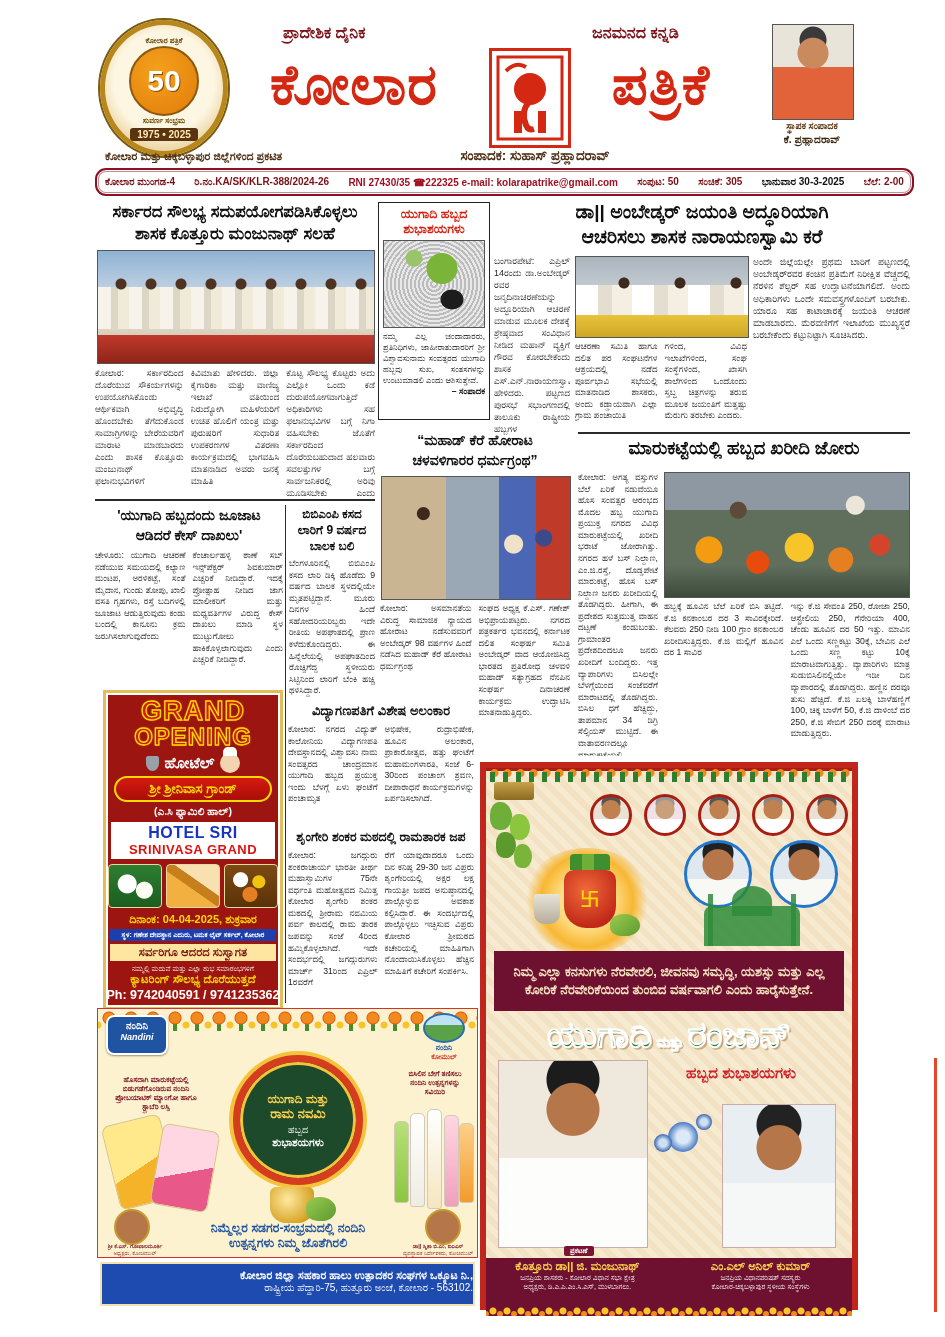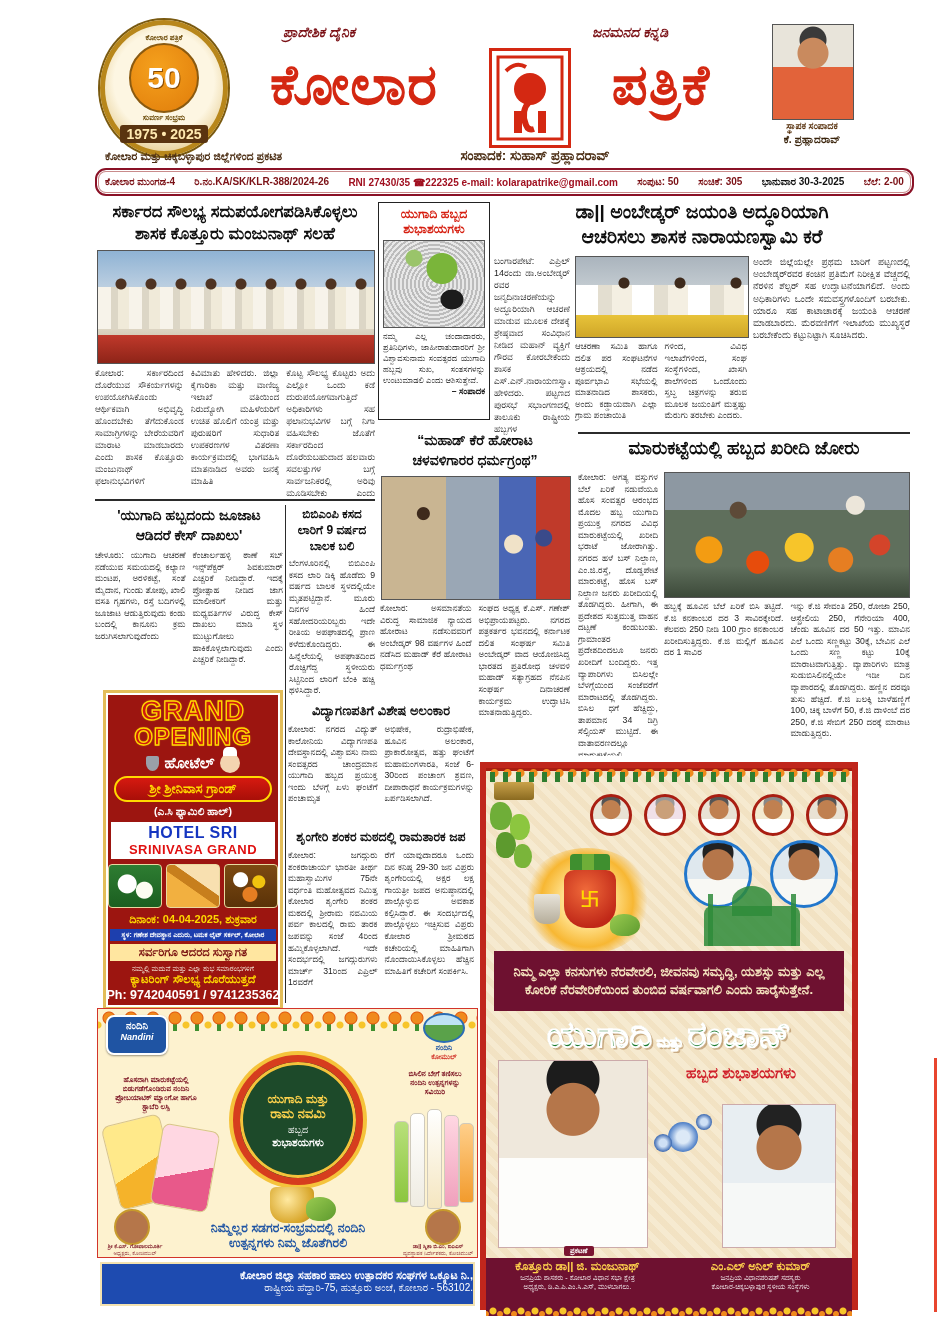--- a/index.html
+++ b/index.html
@@ -6,29 +6,29 @@
   body{font-family:"Liberation Sans", sans-serif;}
   .page{position:relative;width:945px;height:1337px;background:#fff;overflow:hidden;}
   .abs{position:absolute;}
   .hl{font-weight:bold;color:#0e0e0e;text-align:center;line-height:1.18;}
   .col{font-size:9px;line-height:1.33;text-align:justify;color:#1c1c1c;}
   .cols{display:flex;gap:7px;}
   .cols>div{flex:1;}
   .rule{background:#2b2b2b;}
   
   .title-red{color:#d42812;font-weight:bold;text-align:center;letter-spacing:1px;}
-  .tagline{color:#7b1116;font-weight:bold;font-size:14px;font-style:italic;}
+  .tagline{color:#7b1116;font-weight:bold;font-size:16px;}
   .logo-ring{width:118px;height:126px;border-radius:50%;border:5px solid #b8871b;
      background:radial-gradient(circle at 50% 45%, #fdf6e2 55%, #e7cf96 80%, #b8871b 100%);
      box-shadow:0 0 0 2px #7a5a10;display:flex;align-items:center;justify-content:center;flex-direction:column;}
   .logo-core{width:66px;height:66px;border-radius:50%;background:radial-gradient(circle at 40% 35%, #f5a11d, #e07c0a);
      display:flex;align-items:center;justify-content:center;color:#fff;font-weight:bold;font-size:30px;
      text-shadow:1px 1px 0 #8a4a00;border:2px solid #8a5a10;}
   .logo-arc{font-size:7.5px;font-weight:bold;color:#6b4a08;}
-  .logo-years{margin-top:2px;background:#5a3410;color:#ffe9b0;font-size:14px;font-weight:bold;
+  .logo-years{margin-top:2px;background:#5a3410;color:#ffe9b0;font-size:10px;font-weight:bold;
      padding:1px 7px;border-radius:3px;}
   .infobar{display:flex;align-items:center;justify-content:space-between;border:2px solid #8a1126;
      box-shadow:inset 0 0 0 1px #fff, inset 0 0 0 2px #c98b8b;padding:0 8px;
      font-size:10px;font-weight:bold;color:#7b1116;white-space:nowrap;}
   
   .photo{border:1px solid #555;}
   .photo-gov{background:
      radial-gradient(circle, #4e3322 5px, transparent 6px) 8px 22px / 30px 22px repeat-x,
      repeating-linear-gradient(90deg,#f7f3ea 0 13px,#dcd6c6 13px 20px,#f0ead9 20px 31px) 0 36px / 100% 42px no-repeat,
      linear-gradient(#c0392b,#8e2418) 0 84px / 100% 28px no-repeat,

